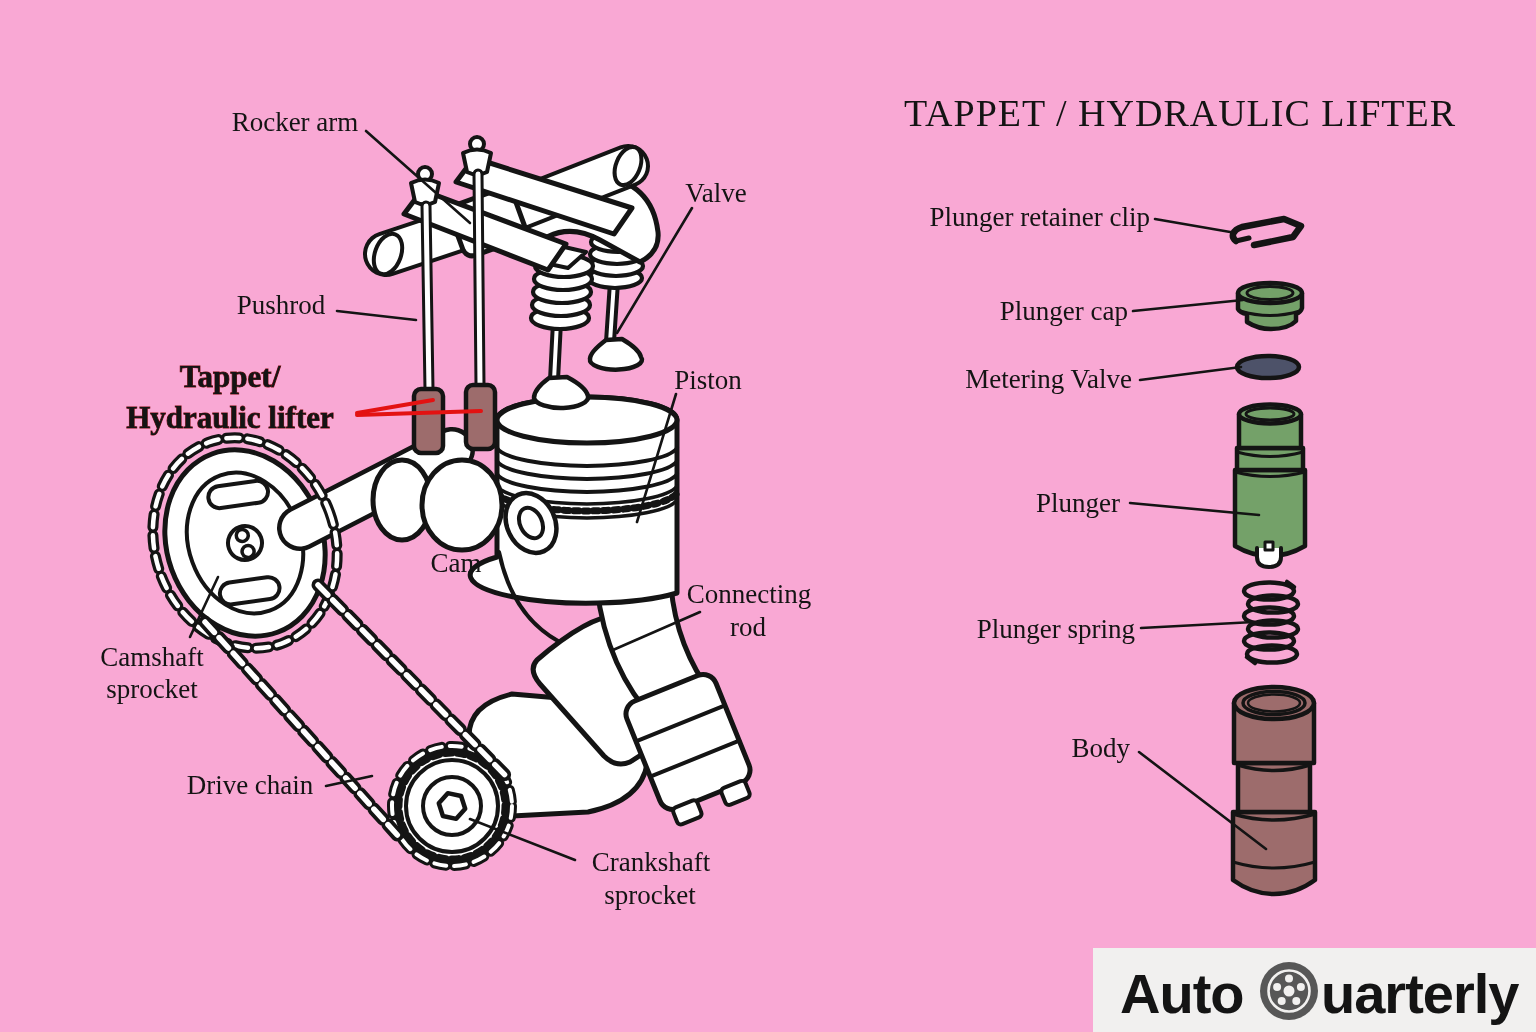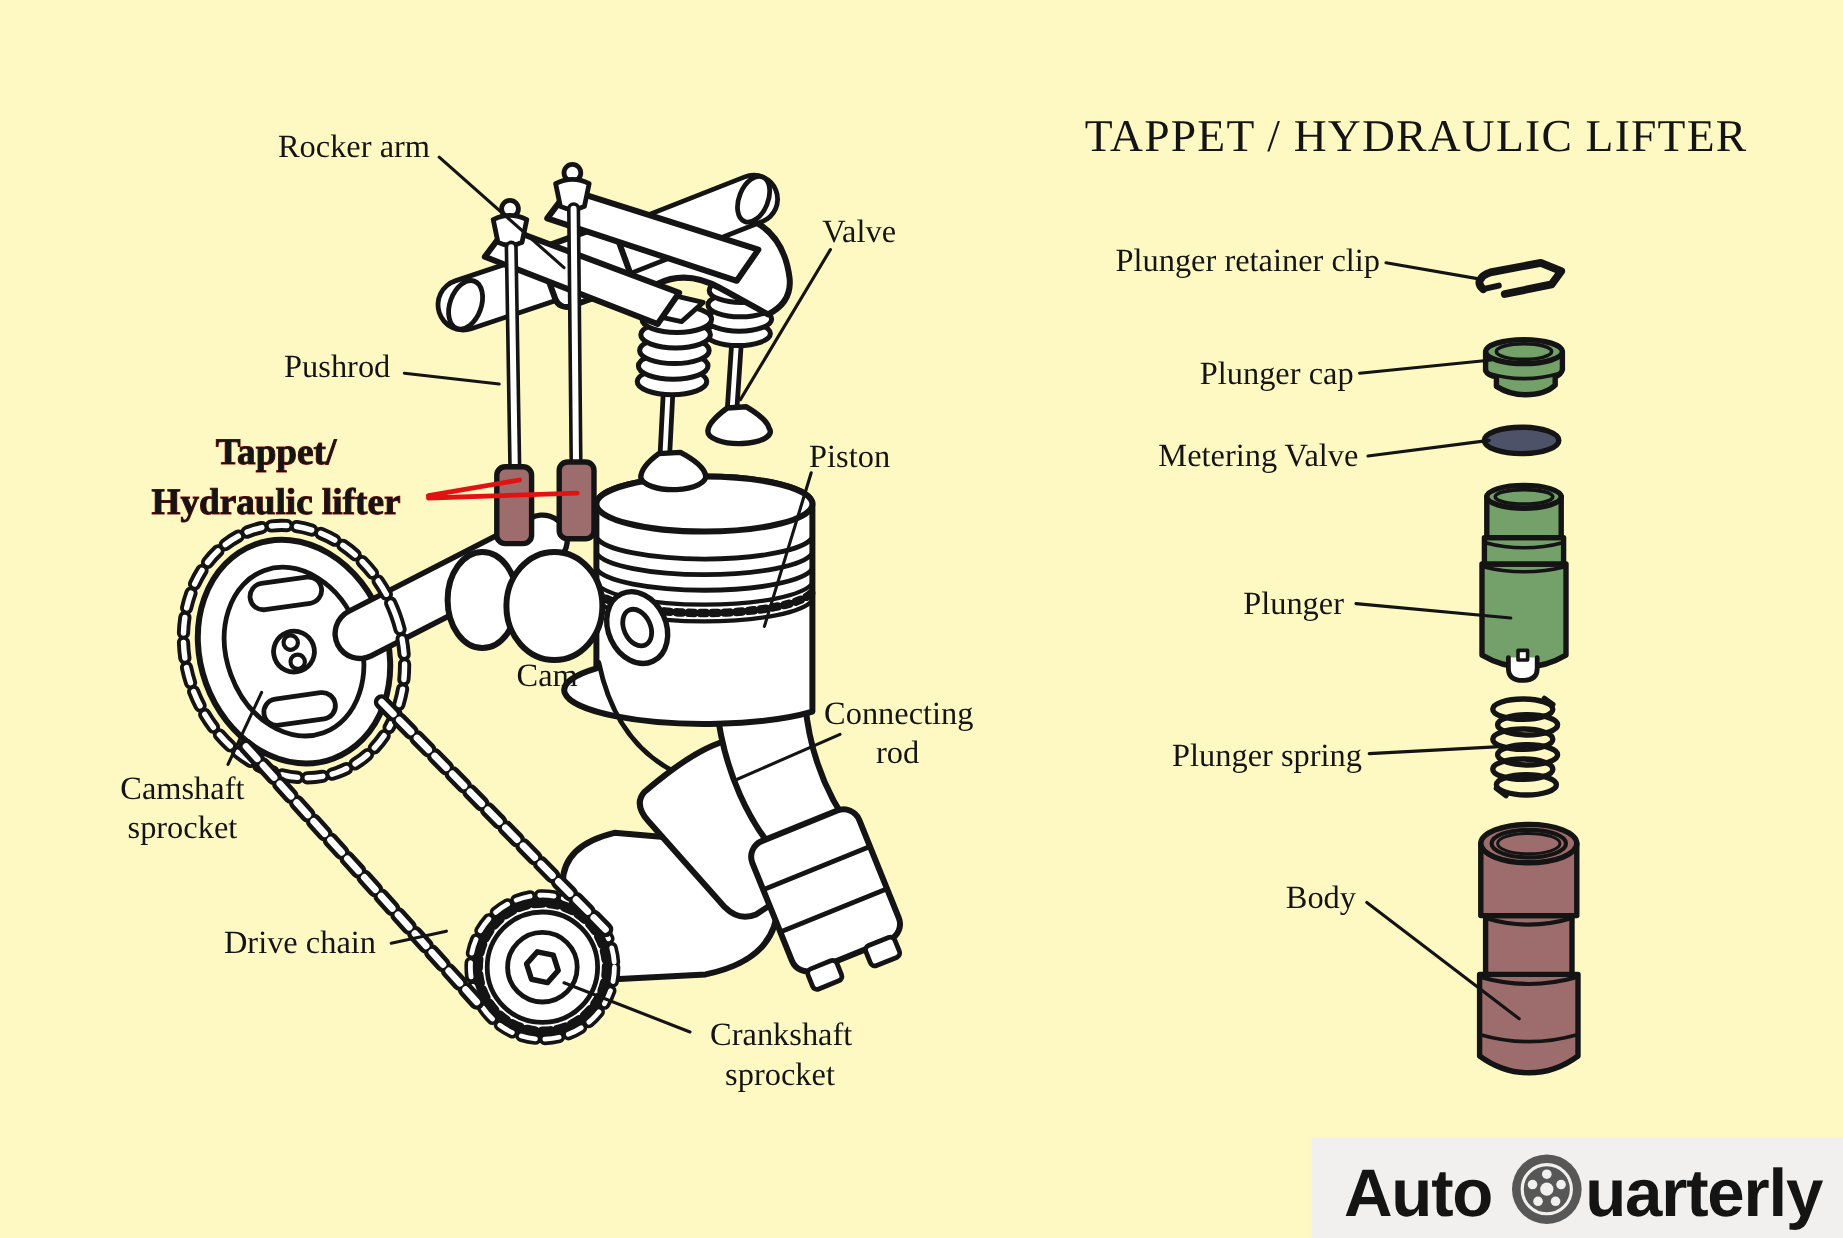--- a/index.html
+++ b/index.html
@@ -1,16 +1,16 @@
 <!DOCTYPE html>
 <html><head>
 <meta charset="utf-8">
 <style>
   html,body{margin:0;padding:0;background:#ffffff;}
-  .stage{position:relative;width:1536px;height:1032px;background:#fef9c3;overflow:hidden;}
+  .stage{position:relative;width:1536px;height:1032px;background:#f9a8d4;overflow:hidden;}
   svg{position:absolute;left:0;top:0;}
   text{font-family:"Liberation Serif","DejaVu Serif",serif;fill:#141414;}
   .lbl{font-size:27px;}
   .lbl-sm{font-size:27px;}
   .lbl-red{font-size:31px;font-weight:bold;paint-order:stroke;stroke:#7a0b0b;stroke-width:0.9px;}
   .title{font-size:38px;letter-spacing:1px;}
   .logo-txt{font-family:"Liberation Sans","DejaVu Sans",sans-serif;font-weight:bold;font-size:56px;letter-spacing:-1px;}
   .ink{stroke:#141414;fill:#ffffff;}
   .ink-n{stroke:#141414;fill:none;}
   .leader{stroke:#141414;stroke-width:2.6;fill:none;}

